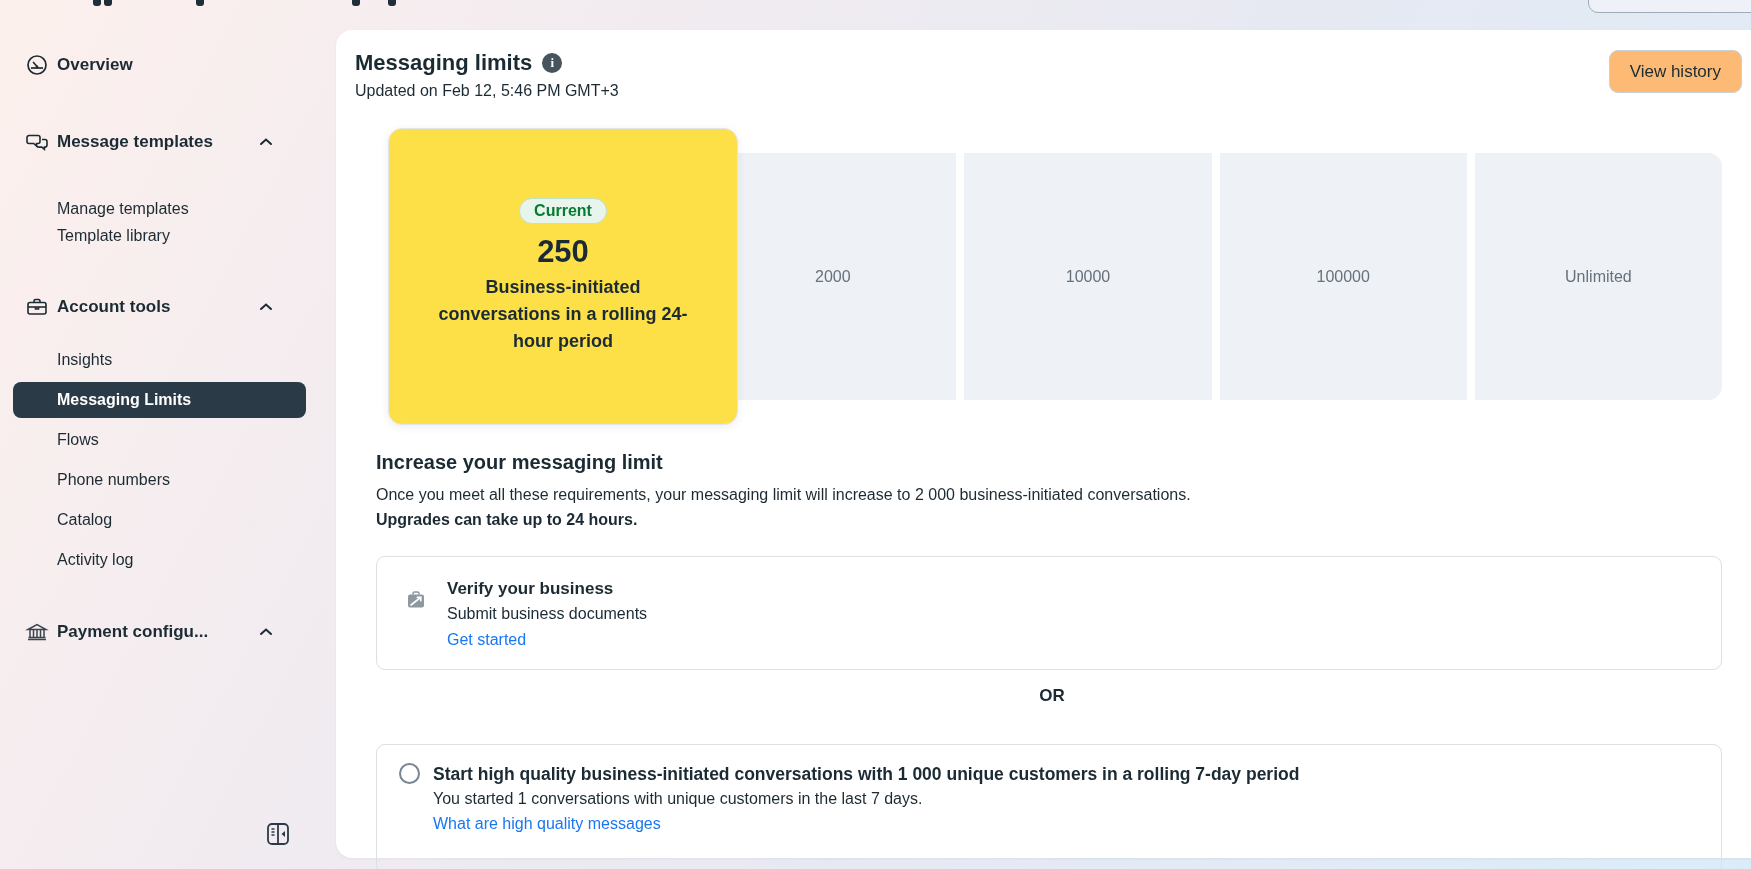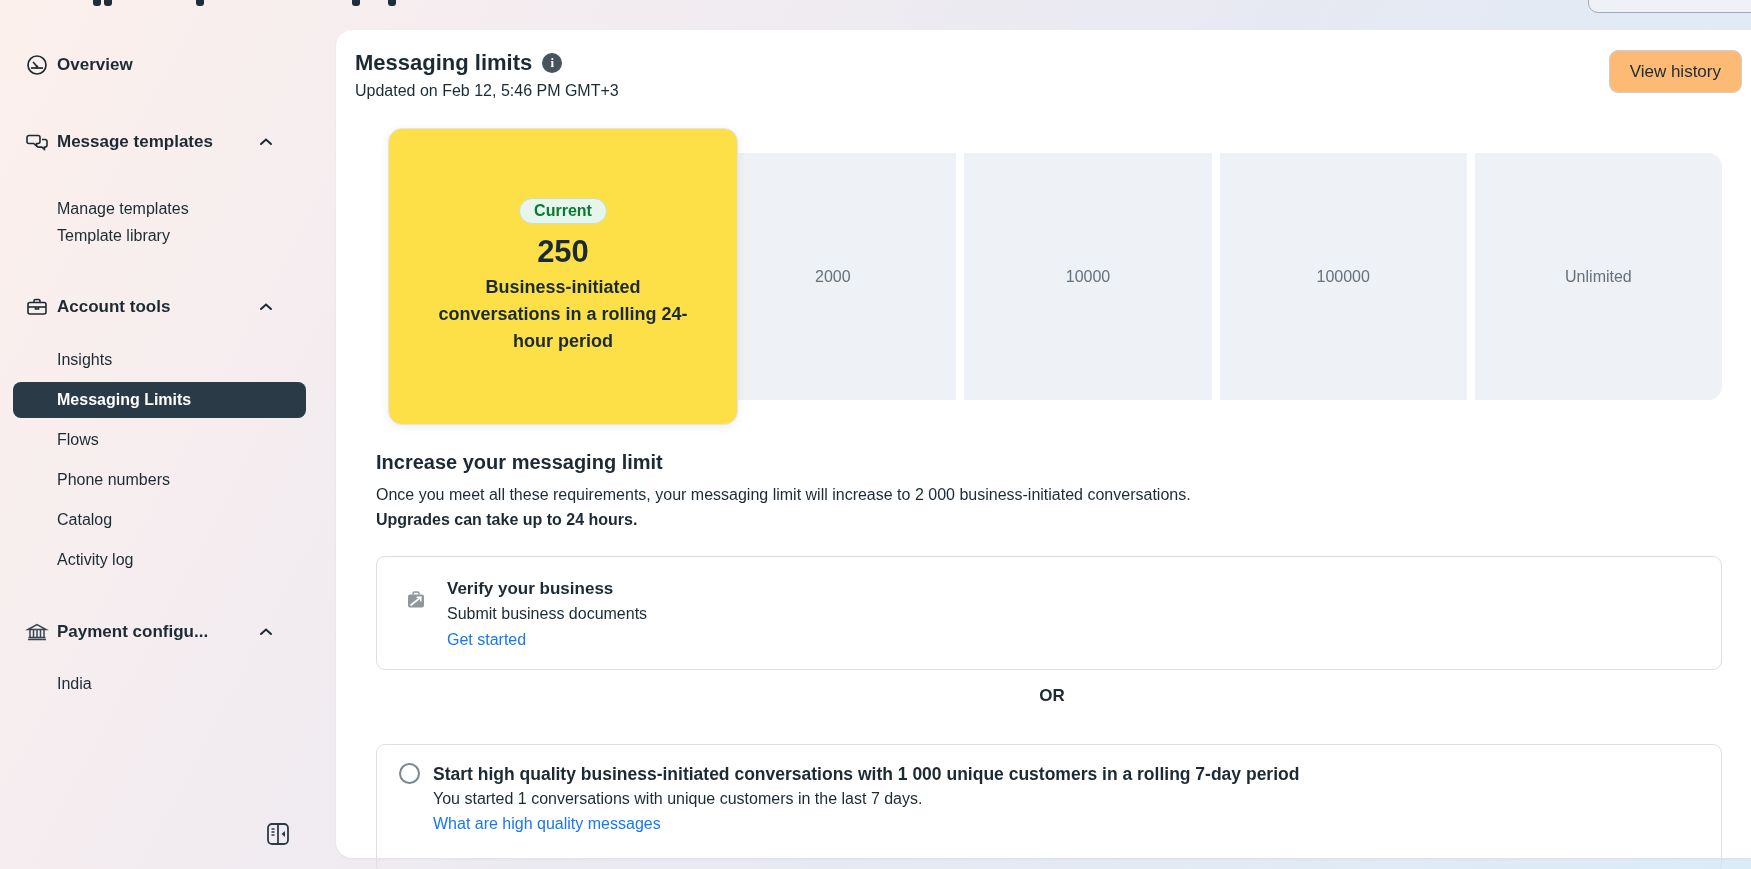--- a/index.html
+++ b/index.html
@@ -171,23 +171,20 @@
       </svg>
     </span>
     <span class="slabel">Payment configu...</span>
     <span class="chev">
       <svg width="16" height="16" viewBox="0 0 16 16" fill="none" stroke="#1c2b33" stroke-width="2" stroke-linecap="round">
           <path d="M3 10 L8 5.5 L13 10"></path>
         </svg>
     </span>
   </div>
 
-  <div class="schild" style="top:668px;">
-    <span class="slabel">India</span>
-  </div>
 
   <div class="collapse-btn">
     <svg width="28" height="28" viewBox="0 0 28 28" fill="none" stroke="#2c3a44" stroke-width="1.8">
       <rect x="4" y="4" width="20" height="20" rx="4"></rect>
       <path d="M14 4v20"></path>
       <path d="M7.5 9h3M7.5 12h3M7.5 15h3" stroke-width="1.5"></path>
       <path d="M21 11 L17.5 14 L21 17 Z" fill="#2c3a44" stroke="none"></path>
     </svg>
   </div>
 </nav>

